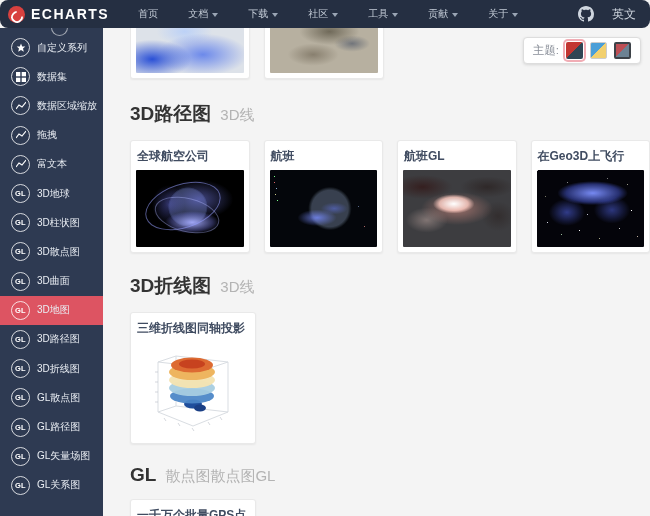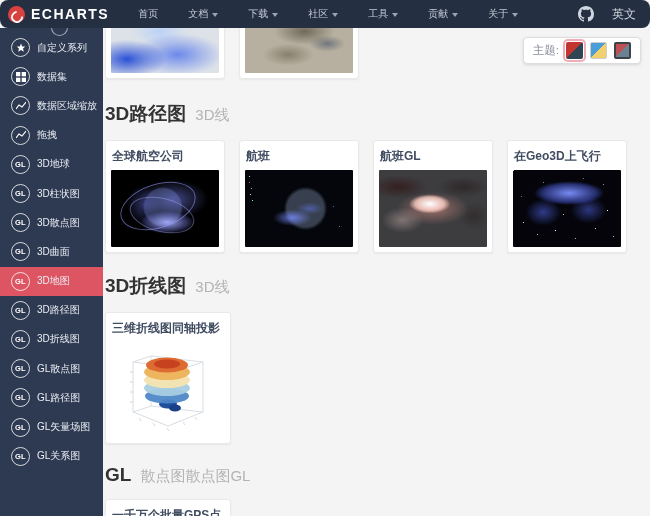--- a/index.html
+++ b/index.html
@@ -32,21 +32,21 @@
   .side-item { height:29.2px; display:flex; align-items:center; padding-left:11px; gap:7px; cursor:pointer; }
   .side-item.active { background:#dd5462; }
   .side-icon { width:19px; height:19px; min-width:19px; border-radius:50%;
                border:1px solid rgba(255,255,255,.8); display:flex; align-items:center; justify-content:center; }
   .side-icon svg { width:10px; height:10px; }
   .gl-txt { color:#fff; font-size:7.5px; font-weight:bold; letter-spacing:.3px; }
   .side-label { color:#e9edf3; font-size:10px; white-space:nowrap; }
 
   
   .content { position:absolute; left:103px; top:28px; right:0; bottom:0; background:#f4f4f4;
-             padding-left:2px; overflow:hidden; }
+             padding-left:27px; overflow:hidden; }
 
   .partial-row { height:53px; position:relative; overflow:hidden; }
   .partial-card { position:absolute; bottom:2px; width:120px; height:104px; background:#fff;
              border:1px solid #e9e9e9; border-radius:3px; padding:5px; box-shadow:0 1px 2px rgba(0,0,0,.06); }
   .partial-card .pimg { width:100%; height:100%; border-radius:1px; }
   .p1 { left:0; }
   .p2 { left:134px; }
   .art-city { background:
       radial-gradient(ellipse 38px 18px at 52% 8%, rgba(214,72,48,.95), rgba(214,72,48,0) 70%),
       radial-gradient(ellipse 26px 13px at 78% 16%, rgba(238,170,110,.9), rgba(238,170,110,0) 70%),
@@ -200,20 +200,28 @@
   <div class="side-item">
     <span class="side-icon">
       <svg viewBox="0 0 10 10">
           <polyline points="0,8 3,4 6,6 10,1" fill="none" stroke="#fff" stroke-width="1.2"></polyline>
         </svg>
     </span>
     <span class="side-label">拖拽</span>
   </div>
   <div class="side-item">
     <span class="side-icon">
+      <svg viewBox="0 0 10 10">
+          <polyline points="0,8 3,4 6,6 10,1" fill="none" stroke="#fff" stroke-width="1.2"></polyline>
+        </svg>
+    </span>
+    <span class="side-label">富文本</span>
+  </div>
+  <div class="side-item">
+    <span class="side-icon">
         <span class="gl-txt">GL</span>
       </span>
     <span class="side-label">3D地球</span>
   </div>
   <div class="side-item">
     <span class="side-icon">
         <span class="gl-txt">GL</span>
       </span>
     <span class="side-label">3D柱状图</span>
   </div>

